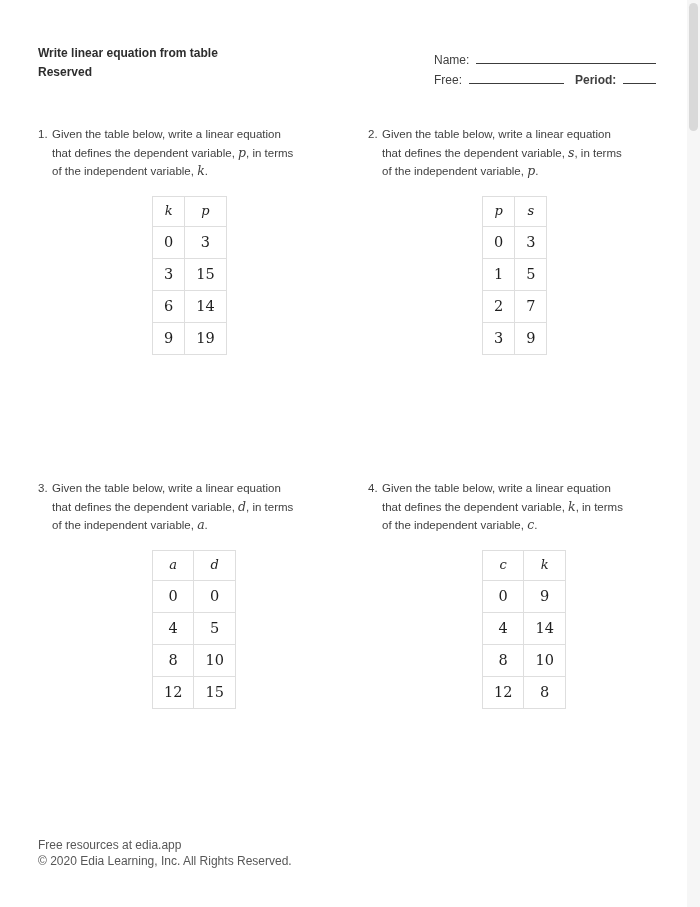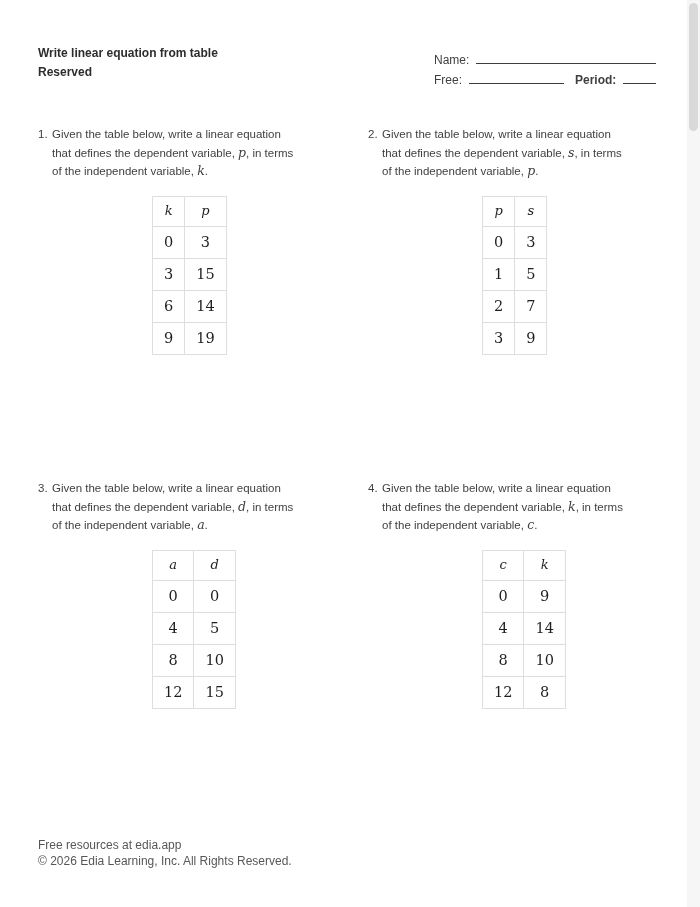--- a/index.html
+++ b/index.html
@@ -211,20 +211,20 @@
       <tr>
         <td>12</td>
         <td>8</td>
       </tr>
     </tbody>
       </table>
   </div>
 
   <div class="footer">
     <div>Free resources at edia.app</div>
-    <div>© 2026 Edia Learning, Inc. All Rights Reserved.</div>
+    <div>© 2020 Edia Learning, Inc. All Rights Reserved.</div>
   </div>
 
   <div class="scroll-track">
     <div class="scroll-thumb"></div>
   </div>
 
 </div>
 
 </body></html>

